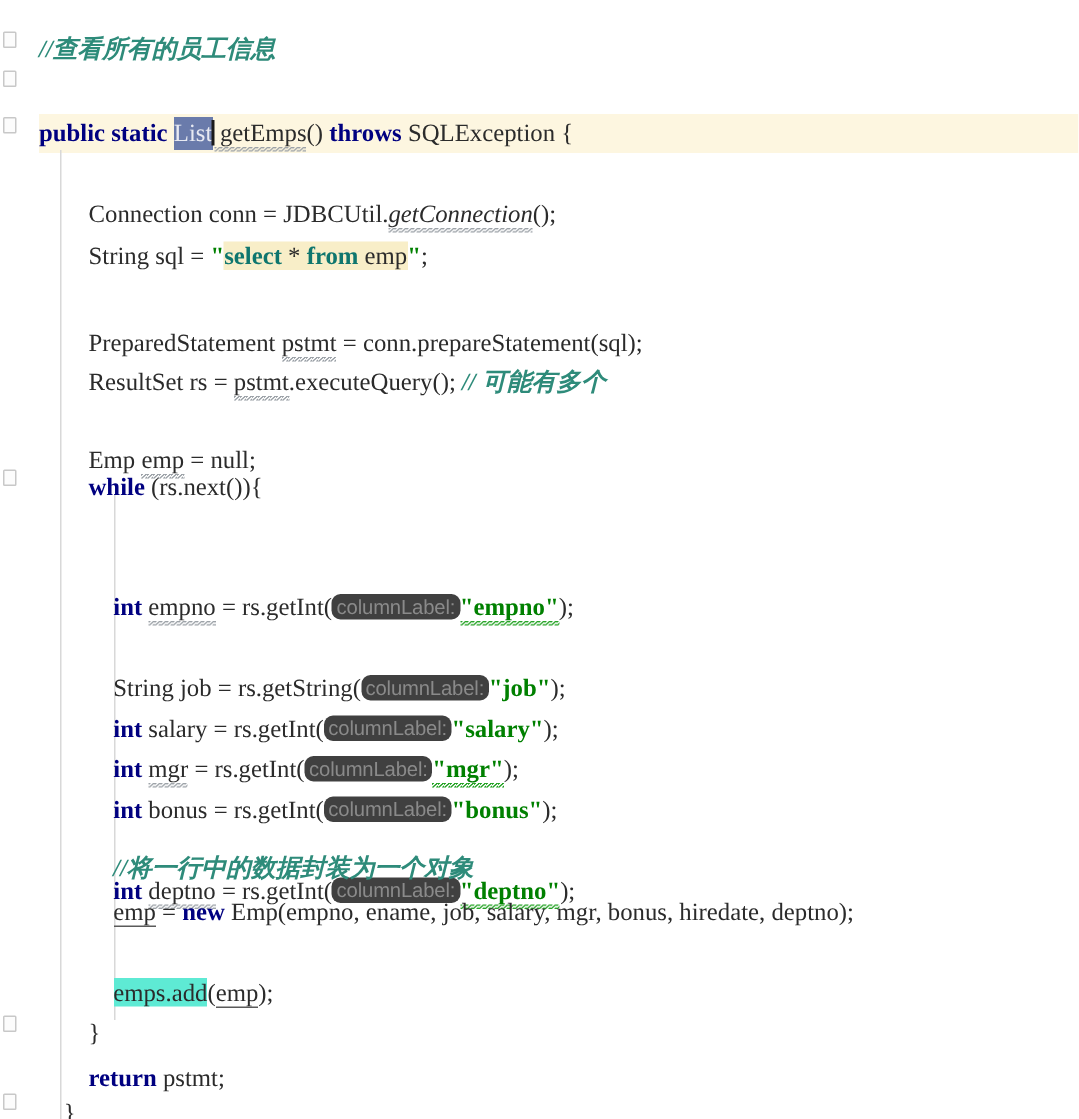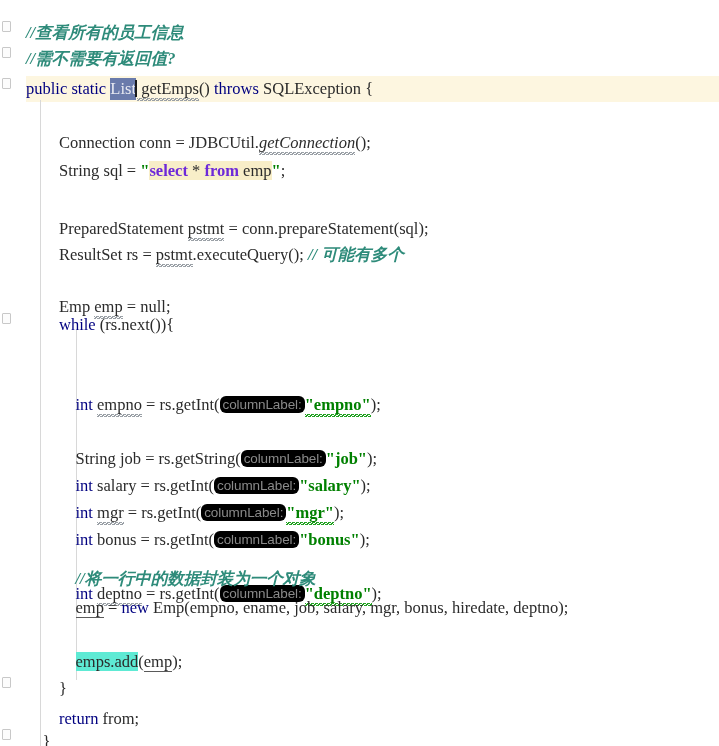--- a/index.html
+++ b/index.html
@@ -74,26 +74,26 @@
   
   .caret-row {
     position: absolute;
     left: 26px;
     width: 693px;
     height: 26px;
     background: #fdf6e0;
   }
 
   
-  .kw       { color: #000080; font-weight: normal; }
+  .kw       { color: #000080; font-weight: bold; }
   .plain    { color: #2b2b2b; }
   .str      { color: #008000; font-weight: bold; }
   .cmt-cn   { color: #2e8b7a; font-style: italic; font-weight: bold; }
   .static-m { color: #2b2b2b; font-style: italic; margin-top: 24px; }
-  .sqlkw    { color: #6d28d9; font-weight: bold; }
+  .sqlkw    { color: #0f766e; font-weight: bold; }
   .sqlid    { color: #2b2b2b; }
 
   
   .sel {
     background: #6a7bab;
     color: #e8eaf2;
     padding: 1px 0 2px 0;
   }
   .caret {
     display: inline-block;
@@ -115,21 +115,21 @@
   }
 
   
   .writehl {
     background: #5eead4;
   }
 
   
   .hint {
     display: inline-block;
-    background: #000000;
+    background: #404040;
     color: #8a8a8a;
     font-family: "Liberation Sans", "DejaVu Sans", sans-serif;
     font-size: 13.5px;
     font-weight: normal;
     font-style: normal;
     border-radius: 6px;
     padding: 0 3px;
     line-height: 17px;
     vertical-align: 1px;
     letter-spacing: -0.1px;
@@ -182,21 +182,20 @@
 
   <div id="indent-guides">
       <div class="indent-guide" style="left: 40px; top: 100px; height: 646px;"></div>
       <div class="indent-guide" style="left: 76px; top: 330px; height: 350px;"></div>
     </div>
 
   <div class="code" id="code">
 
     <div class="line" style="top:20px"><span class="txt"><span class="cmt-cn">//查看所有的员工信息</span></span></div>
 
-    <div class="line" style="top:46px"><span class="txt"><span class="cmt-cn">//需不需要有返回值?</span></span></div>
 
     <div class="line" style="top:76px"><span class="txt"><span class="kw">public</span><span class="plain"> </span><span class="kw">static</span><span class="plain"> </span><span class="sel">List</span><span class="caret"></span><span class="plain typo-grey"> getEmps</span><span class="plain">() </span><span class="kw">throws</span><span class="plain"> SQLException {</span></span></div>
 
     <div class="line" style="top:130px"><span class="txt"><span class="plain">        Connection conn = JDBCUtil.</span><span class="static-m typo-grey">getConnection</span><span class="plain">();</span></span></div>
 
     <div class="line" style="top:158px"><span class="txt"><span class="plain">        String sql = </span><span class="str">"</span><span class="sqlbg"><span class="sqlkw">select</span><span class="sqlid"> * </span><span class="sqlkw">from</span><span class="sqlid"> emp</span></span><span class="str">"</span><span class="plain">;</span></span></div>
 
     <div class="line" style="top:216px"><span class="txt"><span class="plain">        PreparedStatement </span><span class="plain typo-grey">pstmt</span><span class="plain"> = conn.prepareStatement(sql);</span></span></div>
 
     <div class="line" style="top:242px"><span class="txt"><span class="plain">        ResultSet rs = </span><span class="plain typo-grey">pstmt</span><span class="plain">.executeQuery(); </span><span class="cmt-cn">// 可能有多个</span></span></div>
@@ -221,18 +220,18 @@
     <div class="line" style="top:541px"><span class="txt"><span class="plain">            </span><span class="kw">int</span><span class="plain"> </span><span class="plain typo-grey">deptno</span><span class="plain"> = rs.getInt(</span><span class="hint">columnLabel:</span><span class="str typo">"deptno"</span><span class="plain">);</span></span></div>
 
     <div class="line" style="top:566px"><span class="txt"><span class="plain">            </span><span class="cmt-cn">//将一行中的数据封装为一个对象</span></span></div>
 
     <div class="line" style="top:595px"><span class="txt"><span class="plain">            </span><span class="plain uline">emp</span><span class="plain"> = </span><span class="kw">new</span><span class="plain"> Emp(empno, ename, job, salary, mgr, bonus, hiredate, deptno);</span></span></div>
 
     <div class="line" style="top:649px"><span class="txt"><span class="plain">            </span><span class="writehl">emps.add</span><span class="plain">(</span><span class="plain uline">emp</span><span class="plain">);</span></span></div>
 
     <div class="line" style="top:676px"><span class="txt"><span class="plain">        }</span></span></div>
 
-    <div class="line" style="top:706px"><span class="txt"><span class="plain">        </span><span class="kw">return</span><span class="plain"> from;</span></span></div>
+    <div class="line" style="top:706px"><span class="txt"><span class="plain">        </span><span class="kw">return</span><span class="plain"> pstmt;</span></span></div>
 
     <div class="line" style="top:729px"><span class="txt"><span class="plain">    }</span></span></div>
 
   </div>
 </div>
 
 </body></html>

